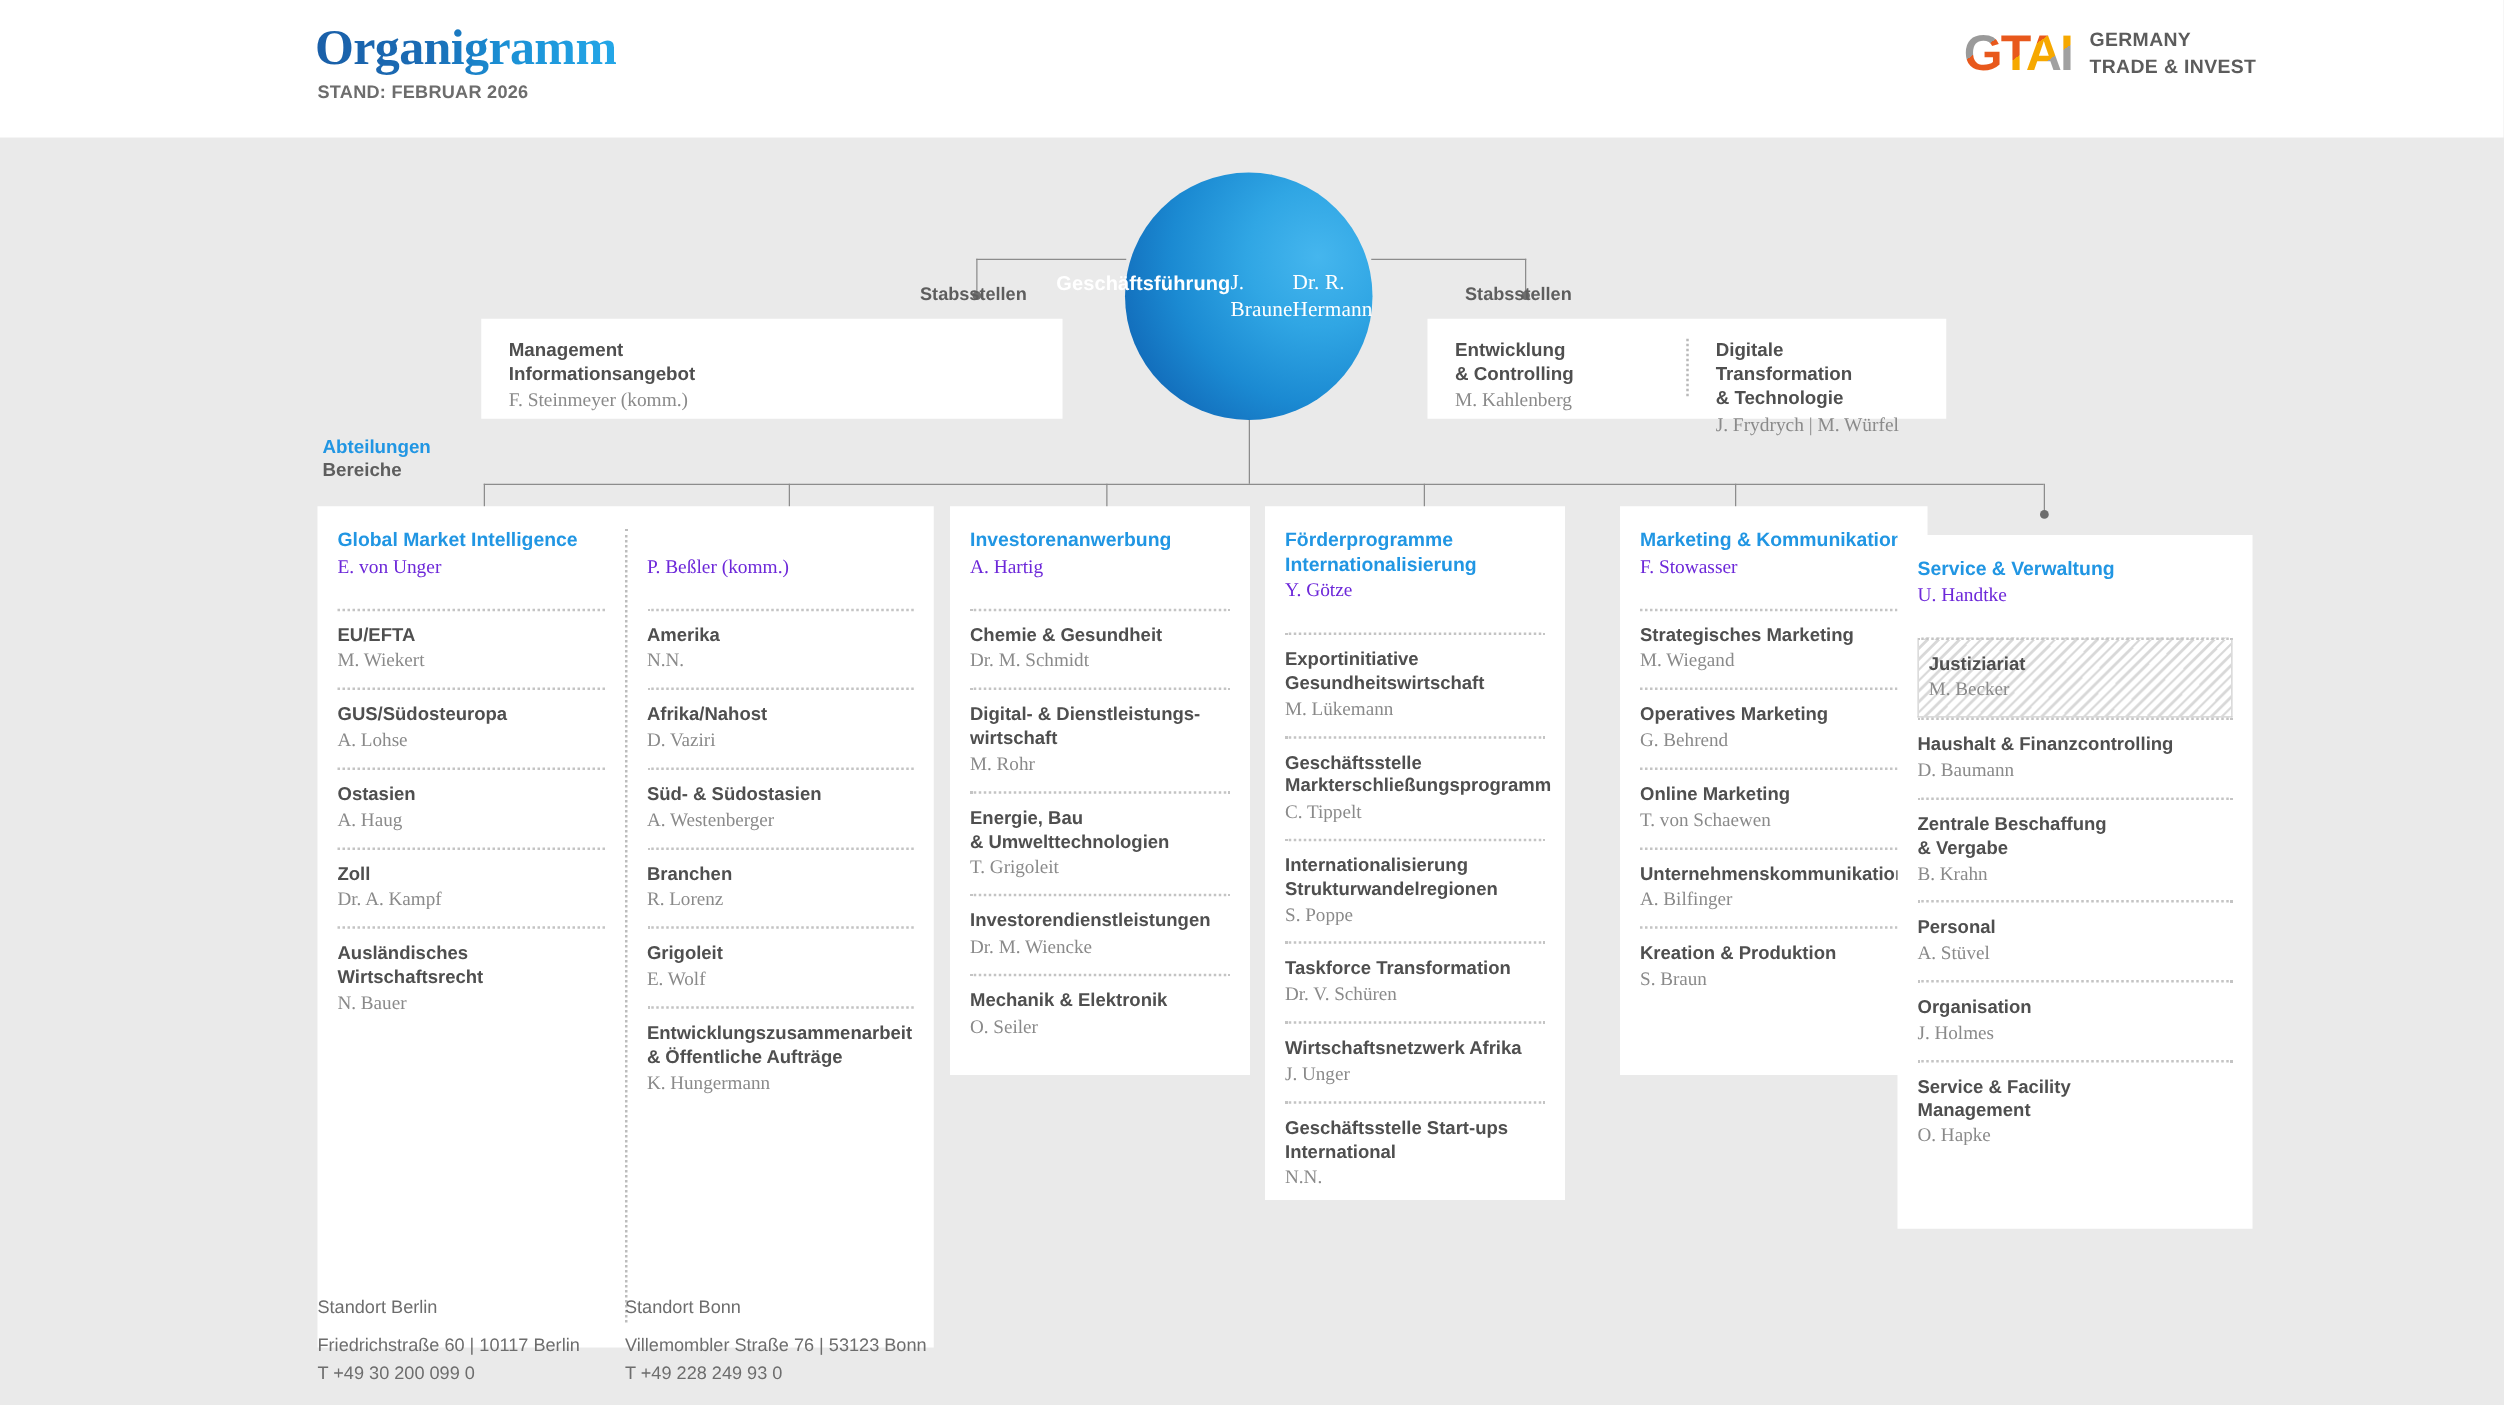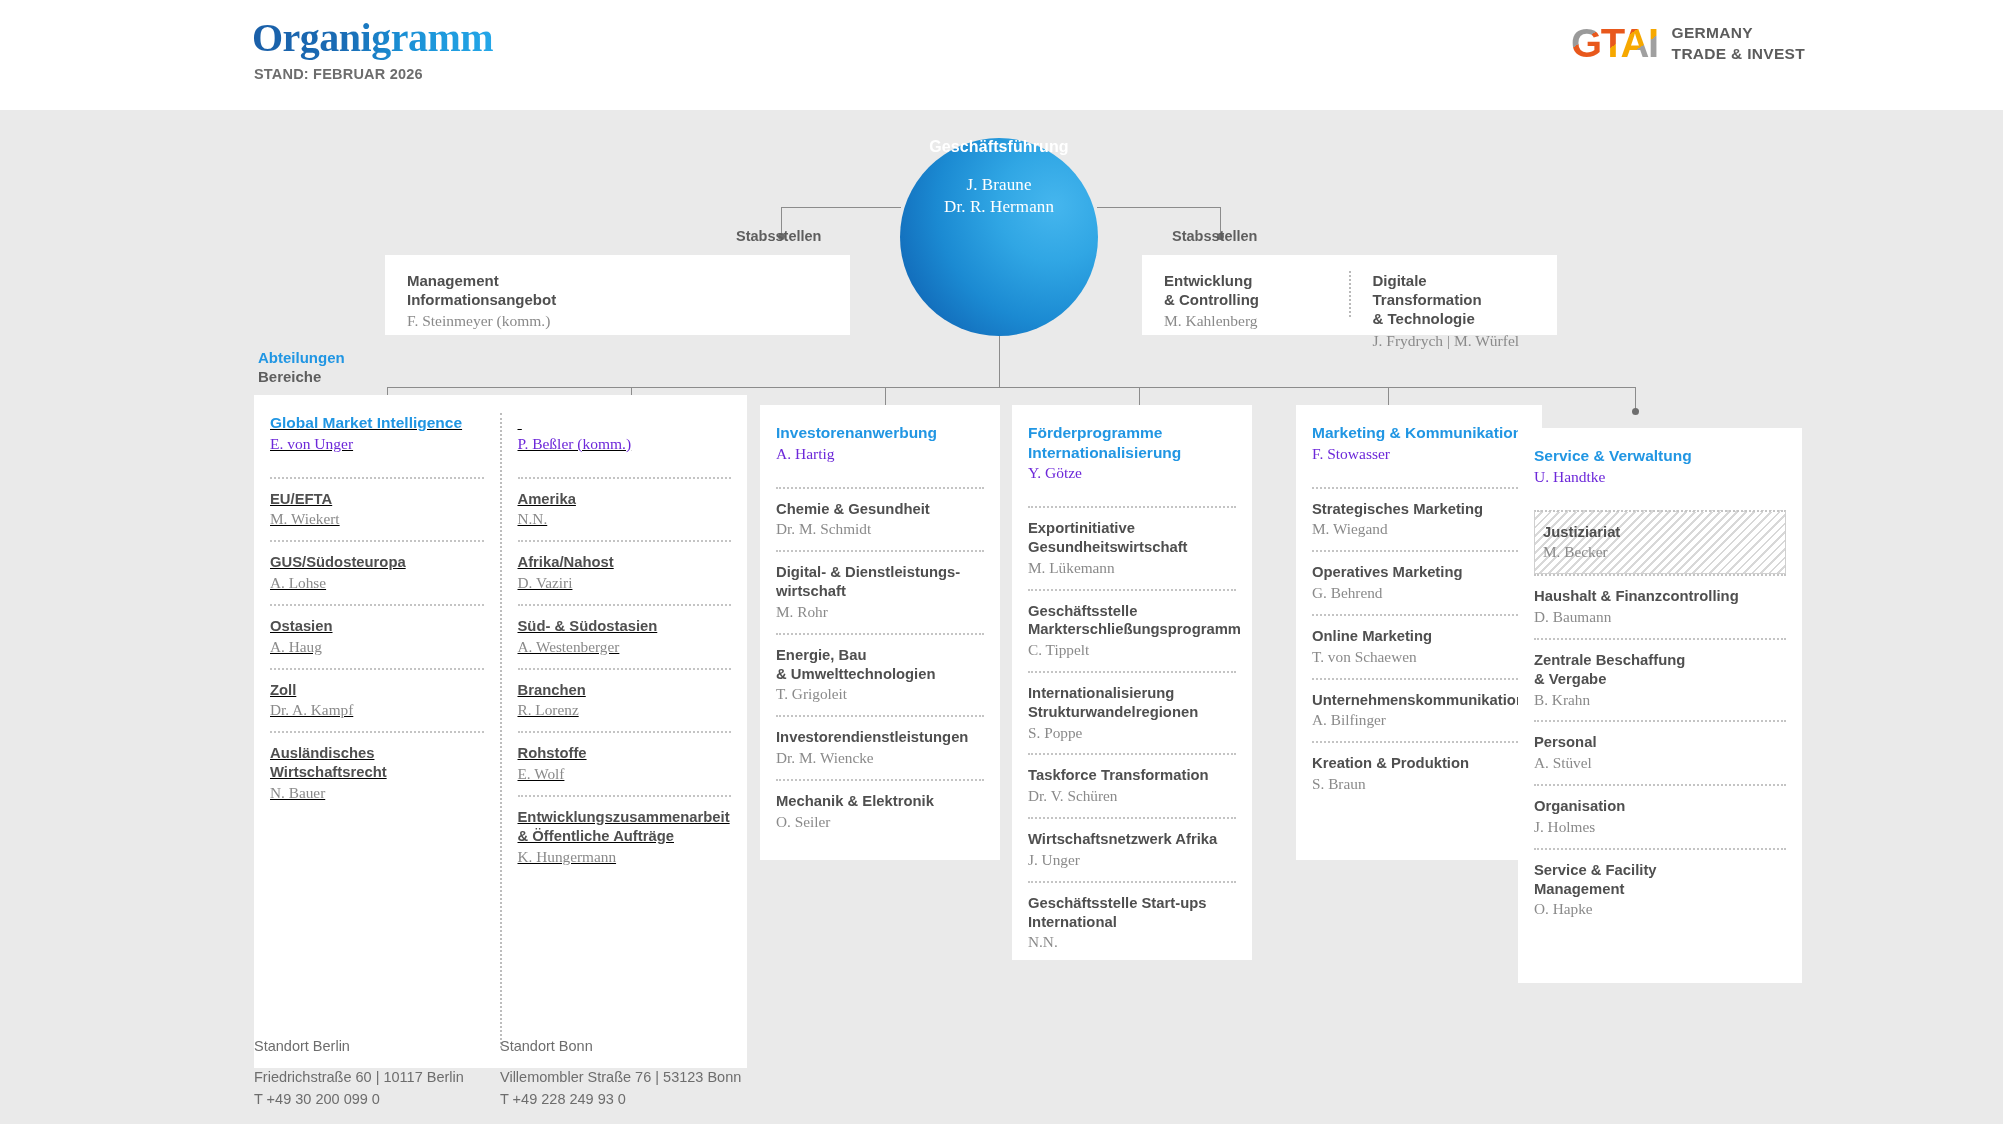--- a/index.html
+++ b/index.html
@@ -99,23 +99,23 @@
 
   
   #gf-circle {
     position: absolute;
     left: 900px; top: 138px;
     width: 198px; height: 198px;
     border-radius: 50%;
     background: radial-gradient(circle at 78% 34%, #45b6ee 0%, #30a6e4 28%, #1b8ad2 58%, #1169b8 85%, #0e5fae 100%);
     color: #ffffff;
     display: flex;
-    flex-direction: column;
+    flex-direction: row;
     align-items: center;
-    justify-content: flex-start;
+    justify-content: flex-end;
     z-index: 5;
   }
   #gf-role {
     font-size: 16px;
     font-weight: bold;
     letter-spacing: 0.1px;
     margin-bottom: 18px;
   }
   .gf-name {
     font-family: "Liberation Serif", serif;
@@ -319,21 +319,21 @@
 <div class="line-v" style="left:1388px; top:387px; height:23px;"></div>
 <div class="dot" style="left:1385px; top:408px;"></div>
 <div class="line-v" style="left:1635px; top:387px; height:23px;"></div>
 <div class="dot" style="left:1632px; top:408px;"></div>
 
 <div id="dept-label">
   <span class="l1">Abteilungen</span>
   <span class="l2">Bereiche</span>
 </div>
 
-<div class="dept-col" style="left:254px; top:395px; width:493px; height:673px;text-decoration:underline;">
+<div class="dept-col" style="left:254px; top:405px; width:493px; height:673px;">
 
   <div class="subcol">
     <div class="dept-head">
       <div class="dept-name">Global Market Intelligence</div>
       <div class="dept-person">E. von Unger</div>
     </div>
     <div class="head-spacer"></div>
 
     <div class="unit">
       <div class="unit-title-s">EU/EFTA</div>
@@ -374,21 +374,21 @@
     </div>
     <div class="unit">
       <div class="unit-title-s">Süd- &amp; Südostasien</div>
       <div class="unit-person-s">A. Westenberger</div>
     </div>
     <div class="unit">
       <div class="unit-title-s">Branchen</div>
       <div class="unit-person-s">R. Lorenz</div>
     </div>
     <div class="unit">
-      <div class="unit-title-s">Rohstoffe</div>
+      <div class="unit-title-s">Grigoleit</div>
       <div class="unit-person-s">E. Wolf</div>
     </div>
     <div class="unit">
       <div class="unit-title-s">Entwicklungszusammenarbeit<br>&amp; Öffentliche Aufträge</div>
       <div class="unit-person-s">K. Hungermann</div>
     </div>
   </div>
 </div>
 
 <div class="dept-col" style="left:760px; top:405px; width:240px; height:455px;">

